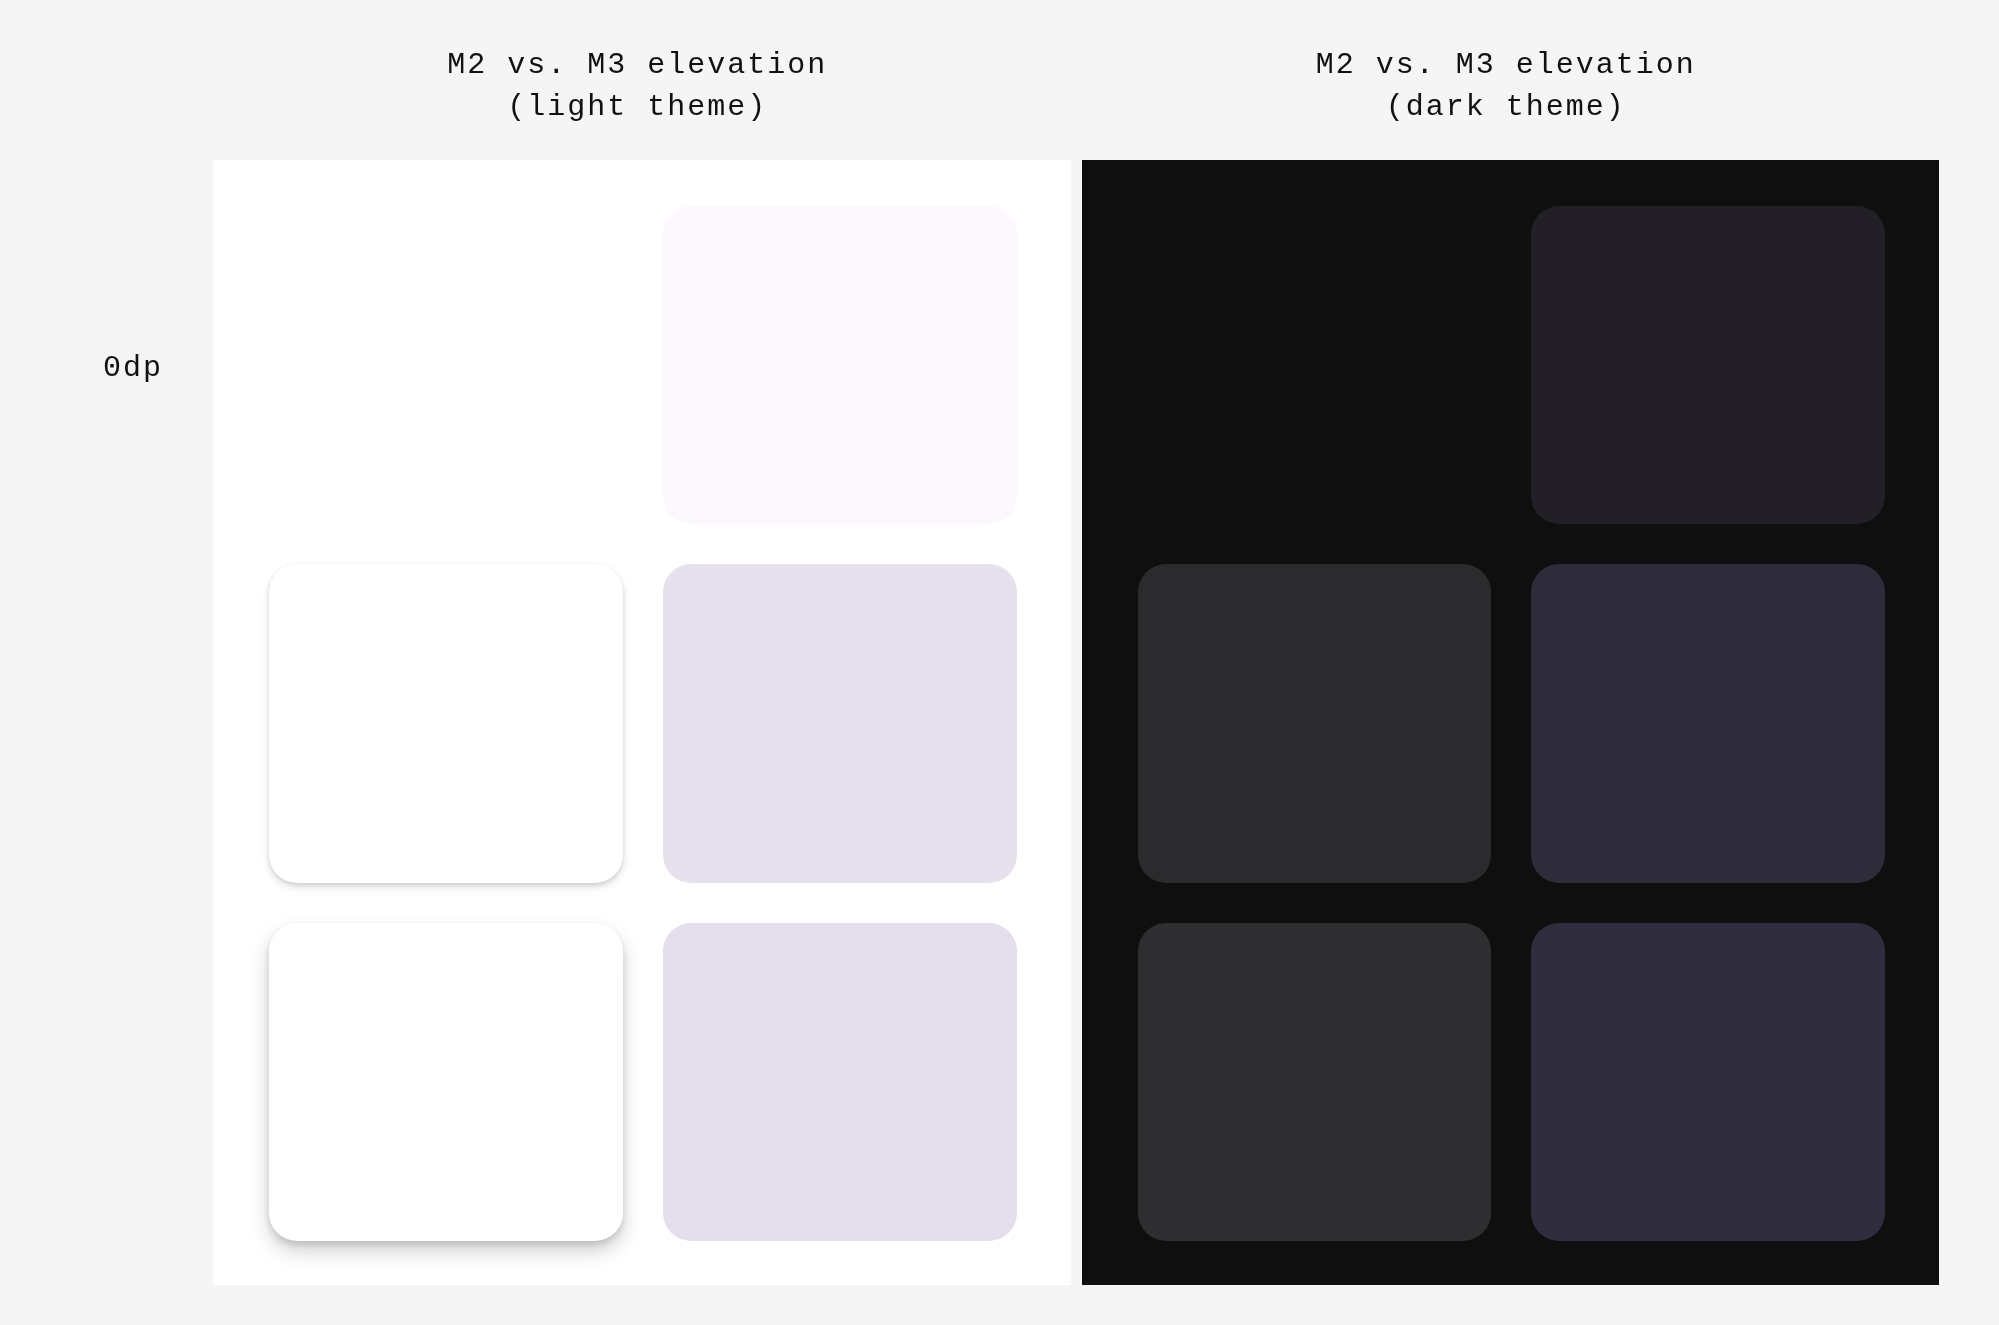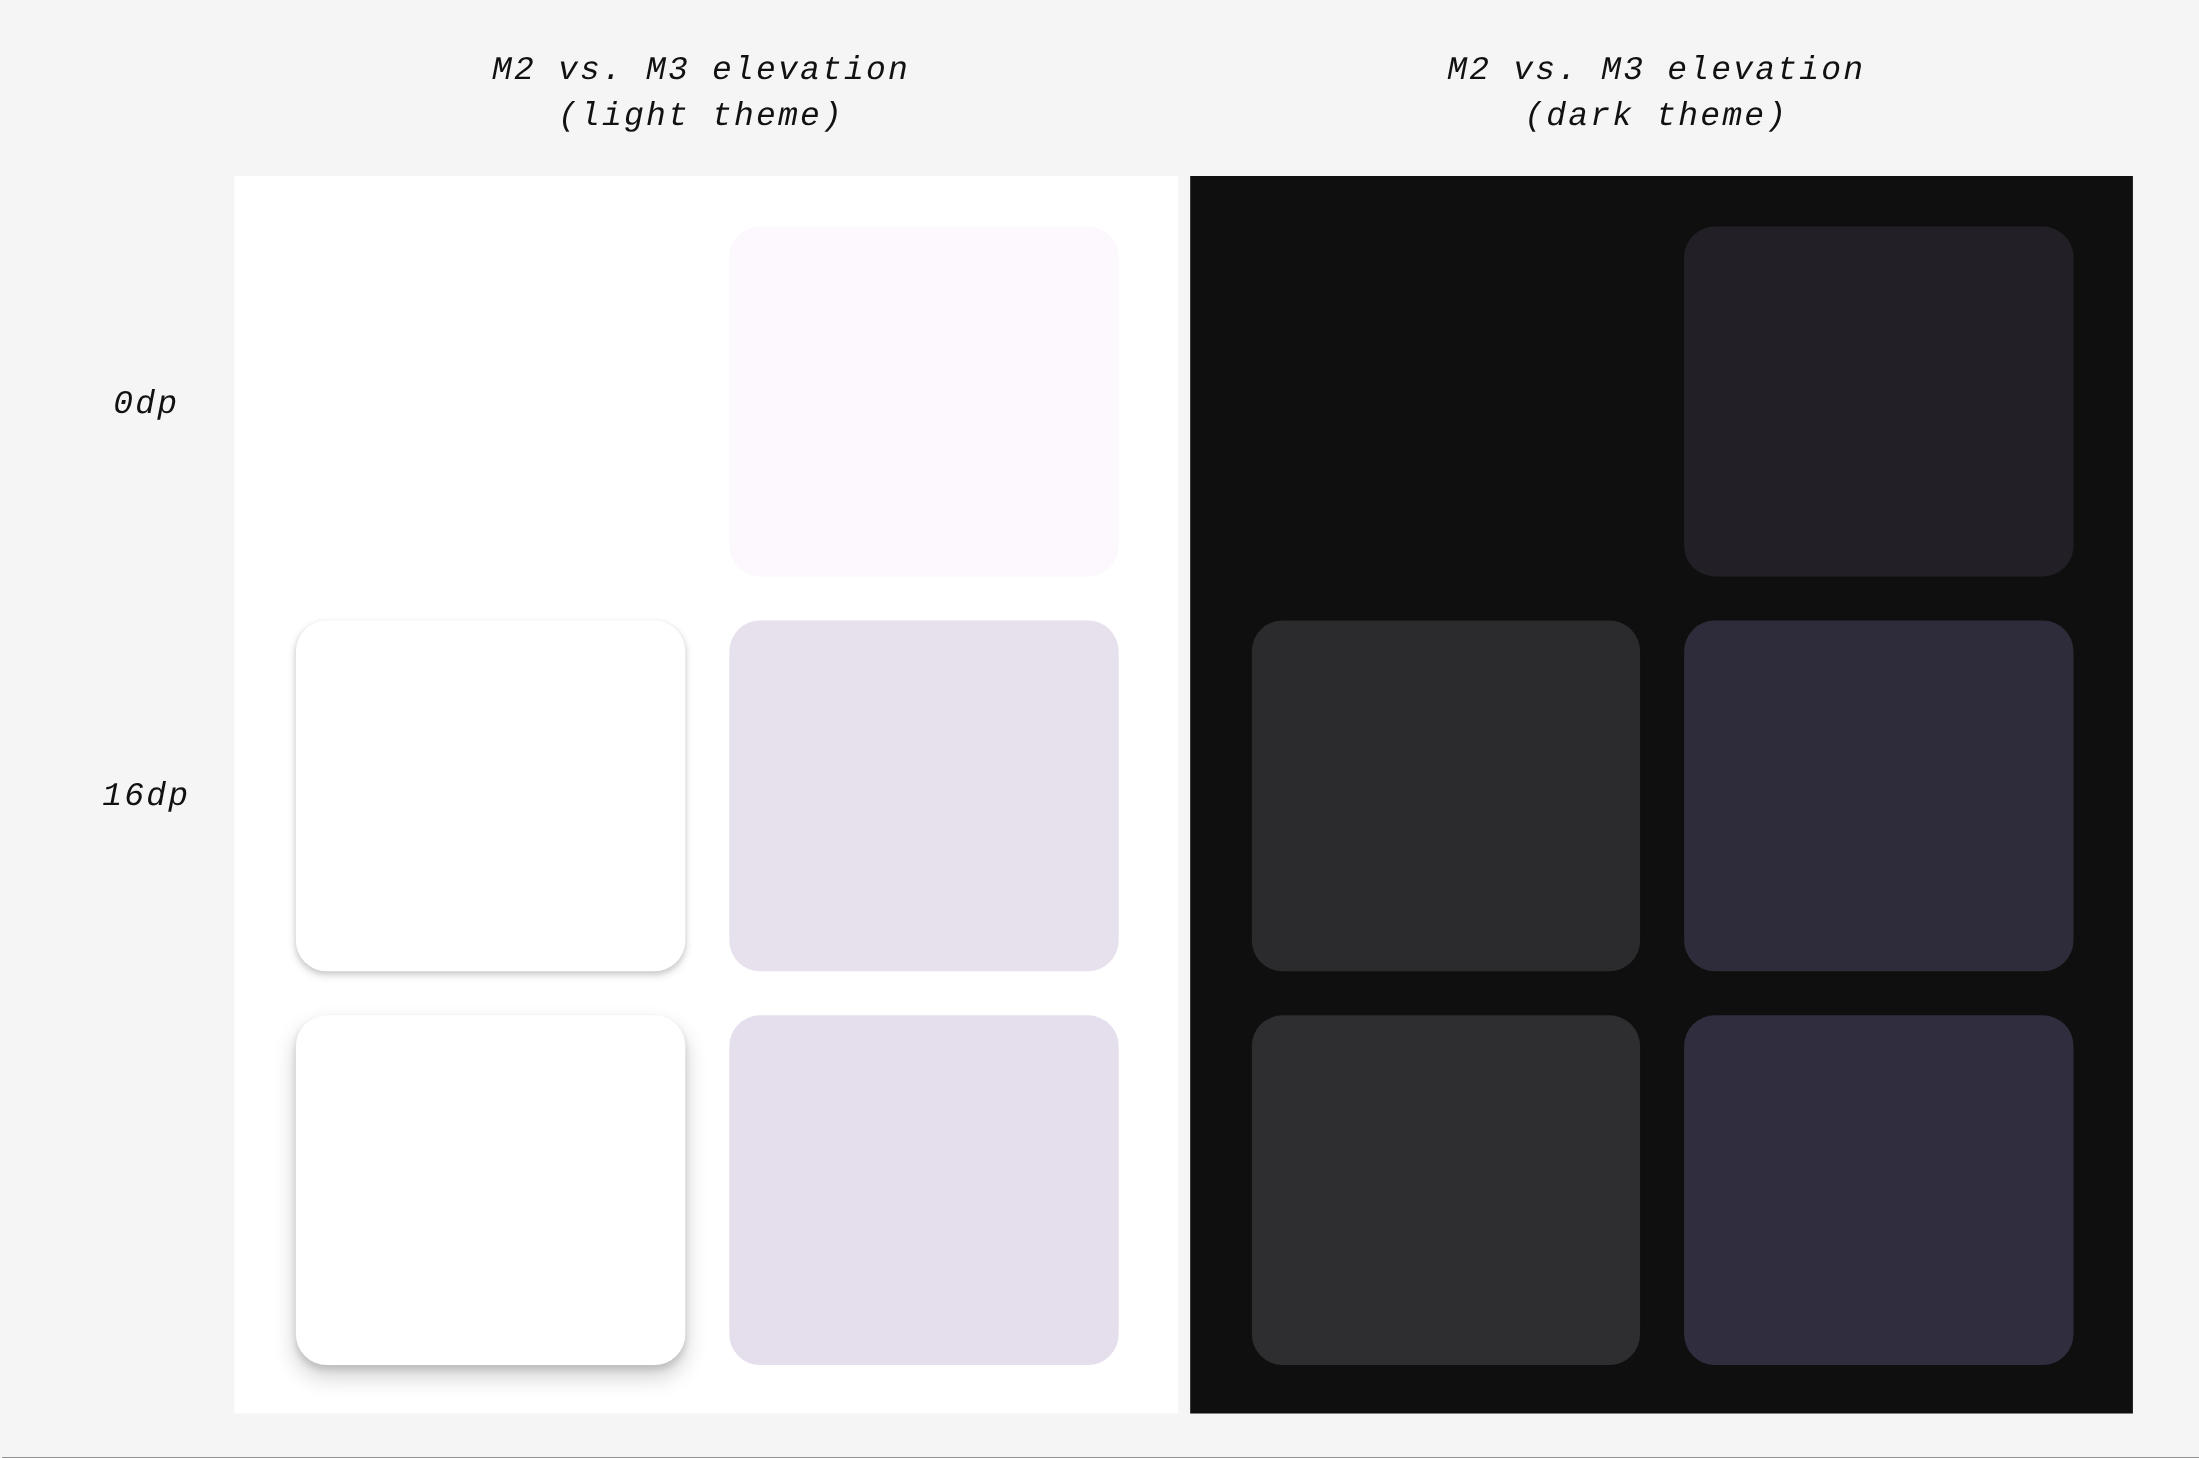--- a/index.html
+++ b/index.html
@@ -1,19 +1,18 @@
 <!DOCTYPE html>
 <html><head>
   <meta charset="utf-8">
   <style>
     * {
       margin: 1px;
       padding: 0;
       box-sizing: border-box;
-      font-style: italic;
     }
 
     body {
       font-family: "Courier New", Courier, monospace;
       background: #f5f5f5;
       width: 1999px;
       height: 1325px;
       padding: 40px 60px;
       border-bottom: 2px solid #333;
     }
@@ -159,21 +158,20 @@
 
   <div class="corner-spacer"></div>
 
   <div class="header header-light">M2 vs. M3 elevation
 (light theme)</div>
   <div class="header header-dark">M2 vs. M3 elevation
 (dark theme)</div>
 
   <div class="row-labels">
     <div class="row-label">0dp</div>
-    <div class="row-label">16dp</div>
   </div>
 
   <div class="panel panel-light">
     <div class="swatch light-m2-0"></div>
     <div class="swatch light-m3-0"></div>
     <div class="swatch light-m2-8"></div>
     <div class="swatch light-m3-8"></div>
     <div class="swatch light-m2-16"></div>
     <div class="swatch light-m3-16"></div>
   </div>

